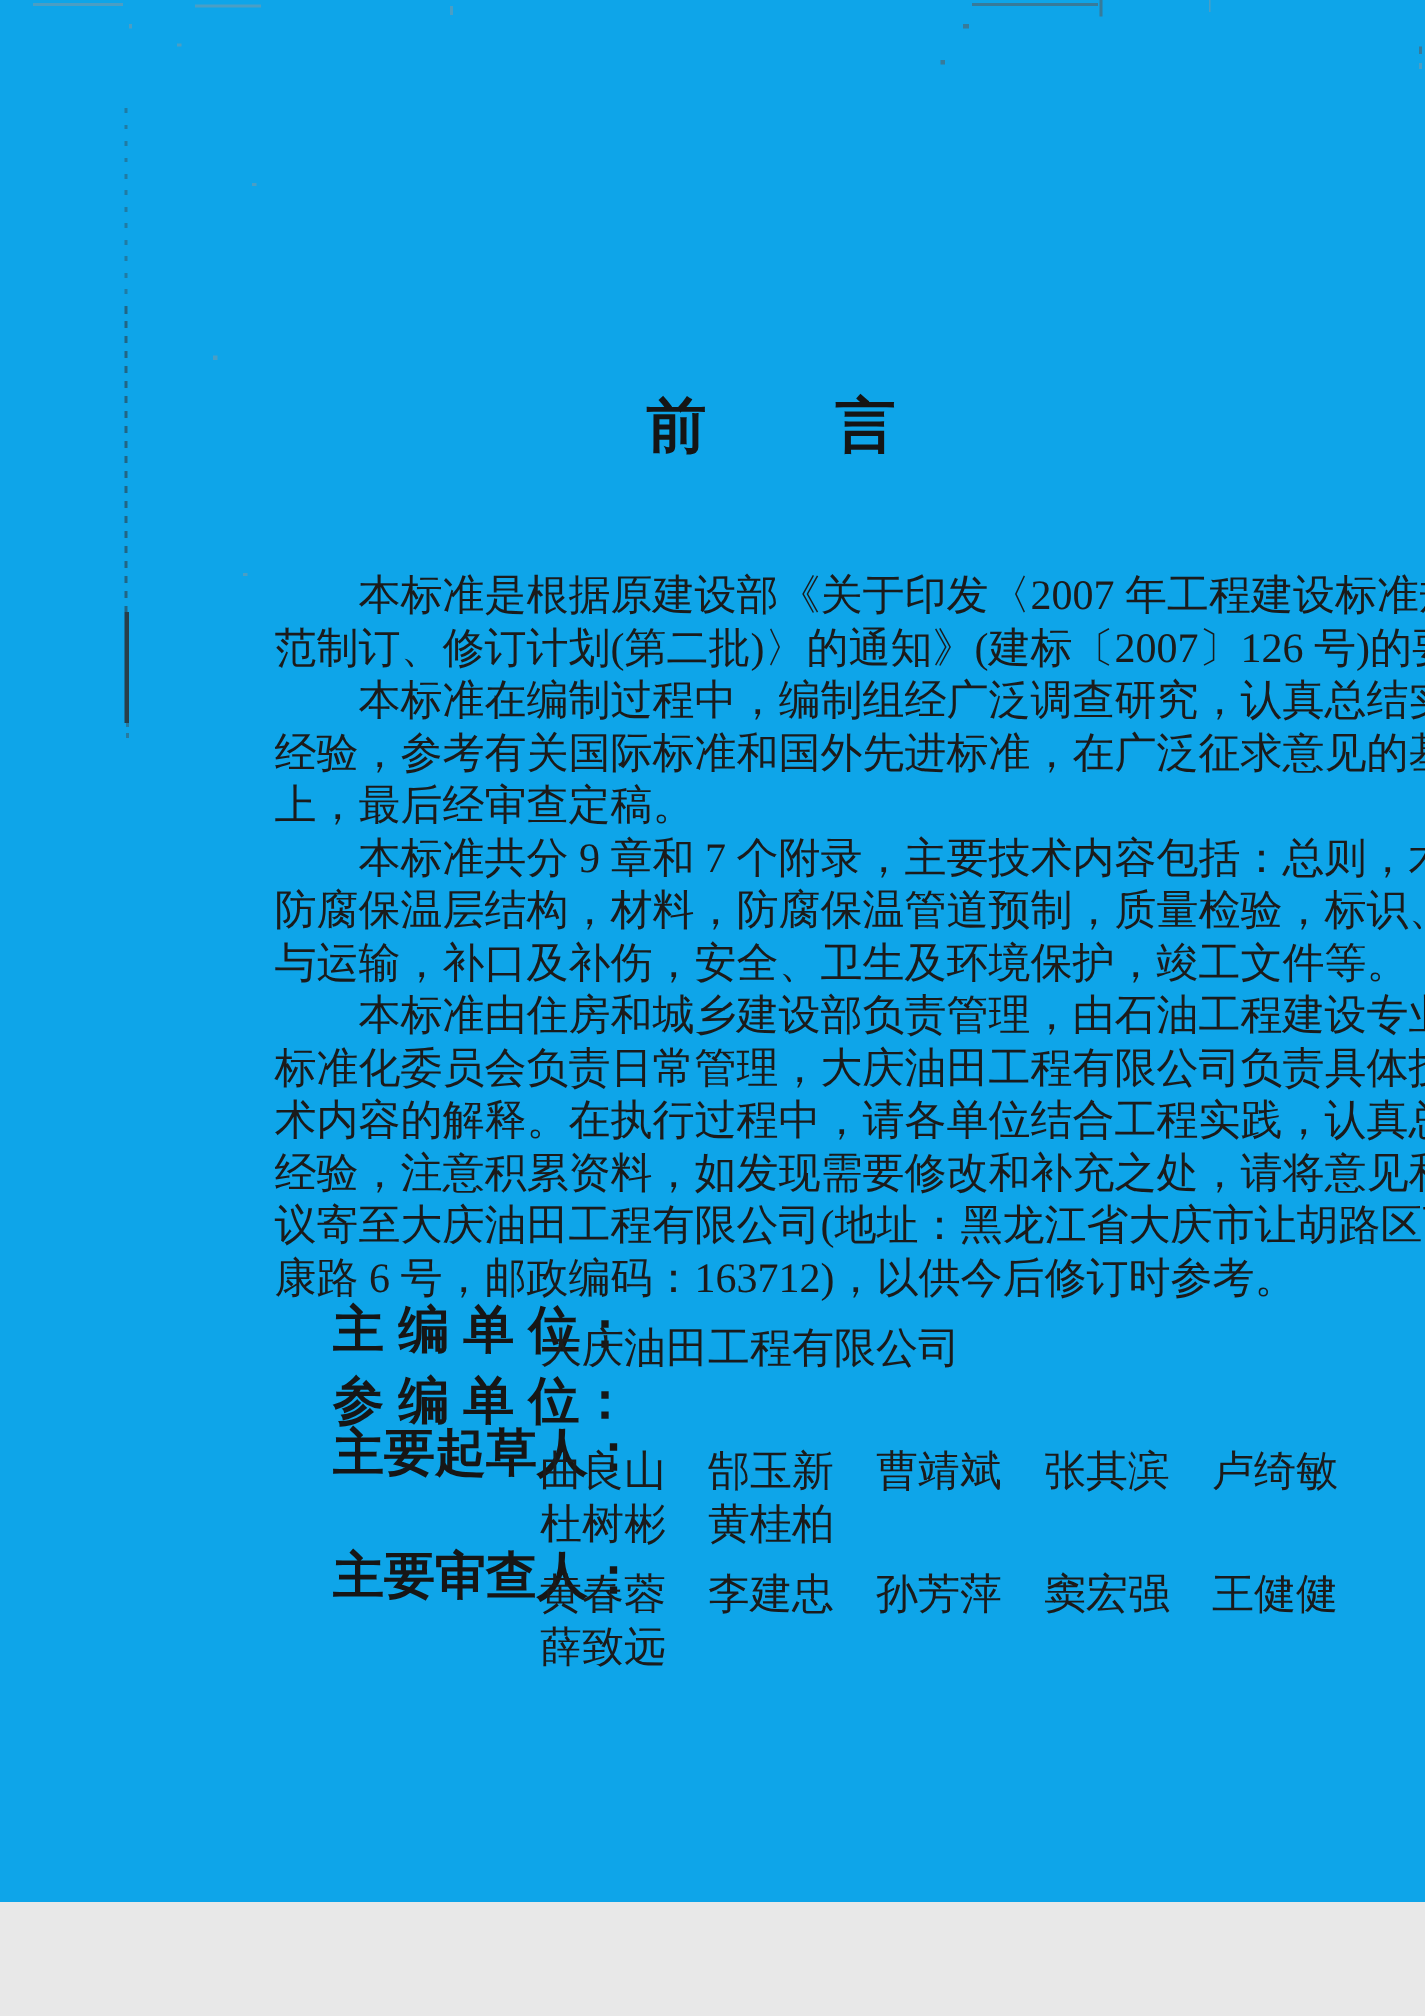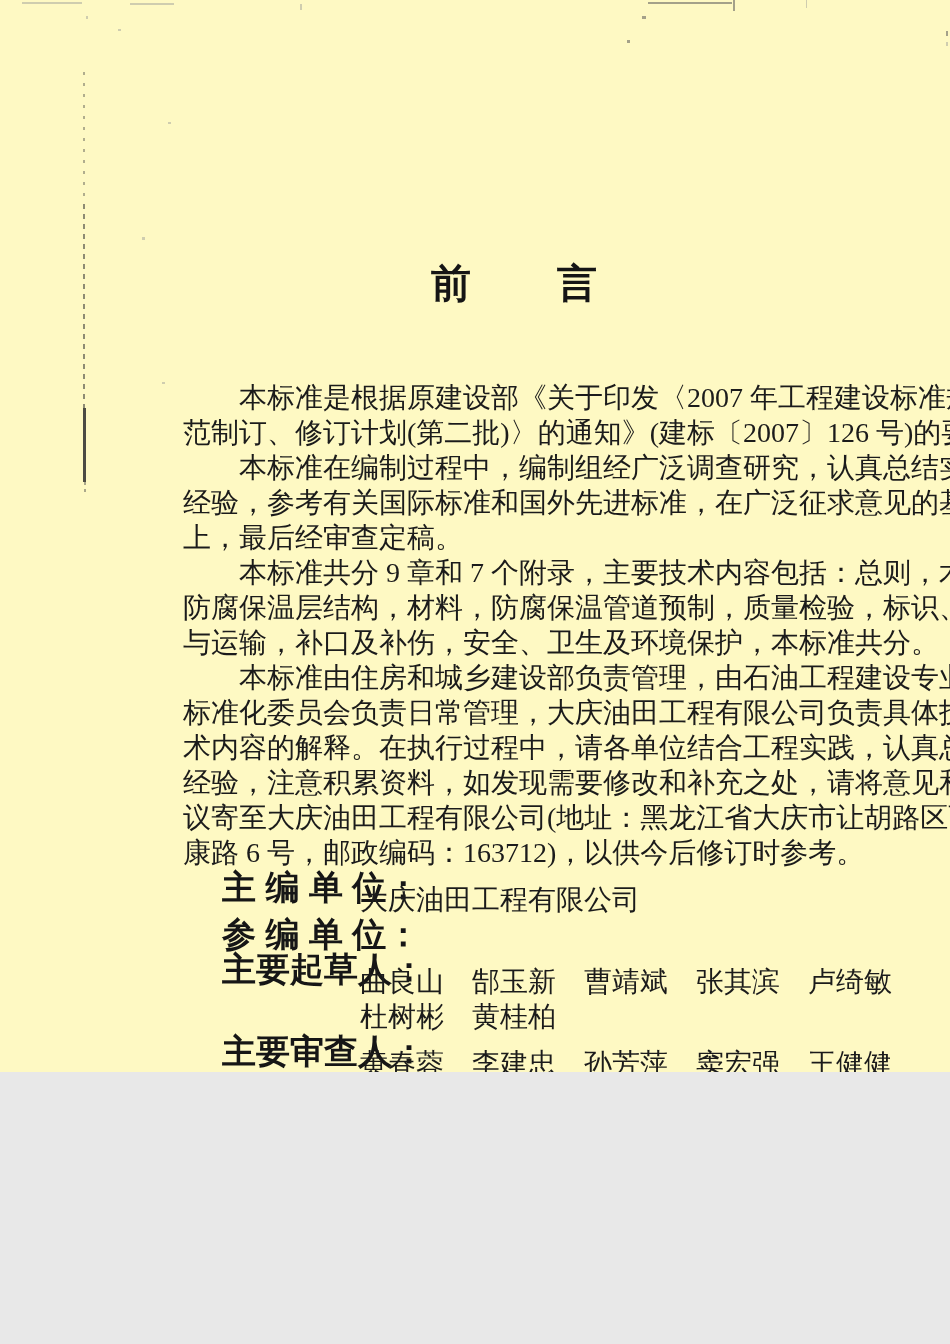--- a/index.html
+++ b/index.html
@@ -3,23 +3,23 @@
 <meta charset="utf-8">
 <style>
   html, body {
     margin: 0;
     padding: 0;
     background: #e8e8e8;
   }
   .page {
     position: relative;
     width: 950px;
-    height: 1072px;
+    height: 1268px;
     margin: 0 auto;
-    background: #fef9c3;
+    background: #0ea5e9;
     overflow: hidden;
     color: #1b1b1b;
   }
   
   .doc-title {
     position: absolute;
     top: 260px;
     left: 183px;
     width: 664px;
     margin: 0;
@@ -133,21 +133,21 @@
           <div class="line">范制订、修订计划(第二批)〉的通知》(建标〔2007〕126 号)的要求，</div>
         </div>
         <div class="para">
           <div class="line indent">本标准在编制过程中，编制组经广泛调查研究，认真总结实践</div>
           <div class="line">经验，参考有关国际标准和国外先进标准，在广泛征求意见的基础</div>
           <div class="line">上，最后经审查定稿。</div>
         </div>
         <div class="para">
           <div class="line indent">本标准共分 9 章和 7 个附录，主要技术内容包括：总则，术语，</div>
           <div class="line">防腐保温层结构，材料，防腐保温管道预制，质量检验，标识、储存</div>
-          <div class="line">与运输，补口及补伤，安全、卫生及环境保护，本标准共分。</div>
+          <div class="line">与运输，补口及补伤，安全、卫生及环境保护，竣工文件等。</div>
         </div>
         <div class="para">
           <div class="line indent">本标准由住房和城乡建设部负责管理，由石油工程建设专业</div>
           <div class="line">标准化委员会负责日常管理，大庆油田工程有限公司负责具体技</div>
           <div class="line">术内容的解释。在执行过程中，请各单位结合工程实践，认真总结</div>
           <div class="line">经验，注意积累资料，如发现需要修改和补充之处，请将意见和建</div>
           <div class="line">议寄至大庆油田工程有限公司(地址：黑龙江省大庆市让胡路区西</div>
           <div class="line">康路 6 号，邮政编码：163712)，以供今后修订时参考。</div>
         </div>
       </div>

